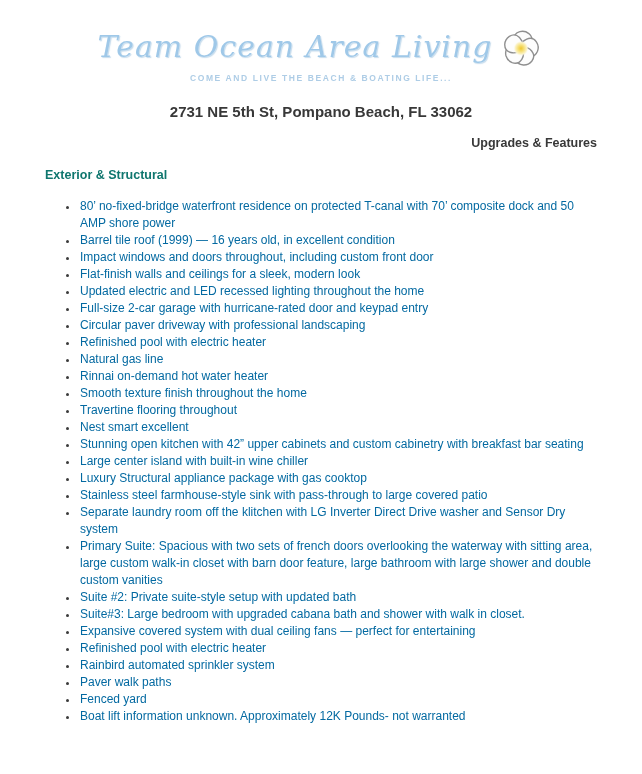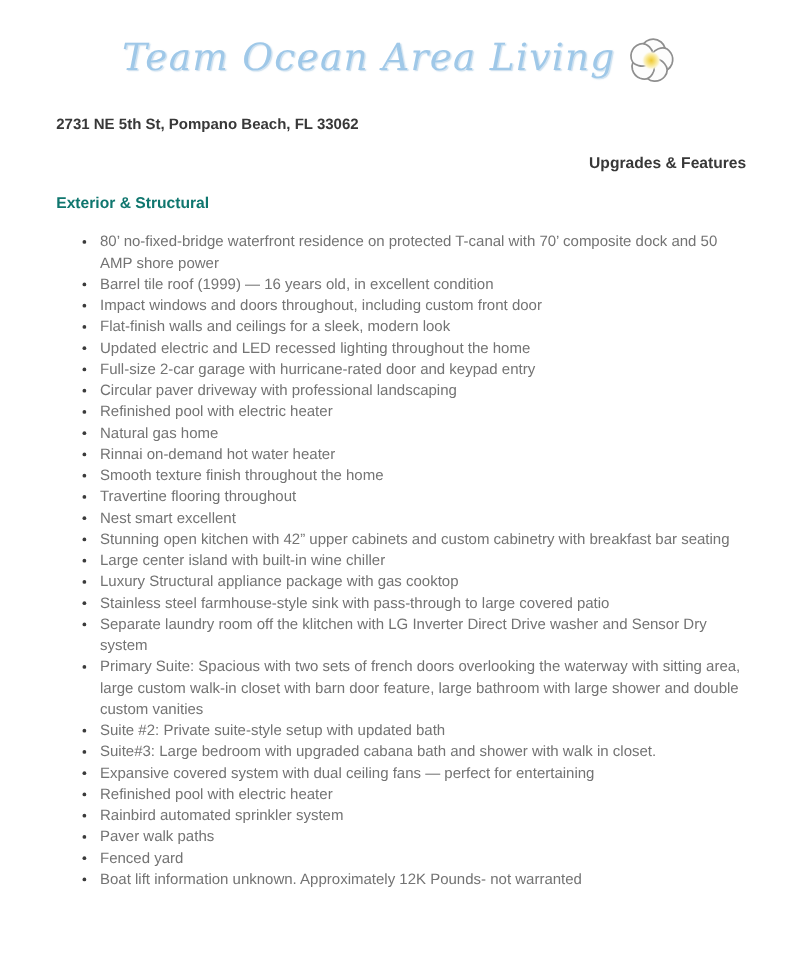--- a/index.html
+++ b/index.html
@@ -47,22 +47,22 @@
     margin-top: 3px;
     font-size: 8.5px;
     font-weight: bold;
     letter-spacing: 1.6px;
     color: var(--tagline-color, #aecde6);
     text-transform: uppercase;
   }
   
   .address {
     margin: 19px 0 0 0;
-    text-align: left;
-    font-size: 12px;
+    text-align: center;
+    font-size: 15px;
     line-height: 20px;
     font-weight: bold;
     color: #383838;
   }
   .subtitle {
     margin: 13px 0 0 0;
     text-align: right;
     font-size: 12.5px;
     line-height: 17px;
     font-weight: bold;
@@ -78,21 +78,21 @@
   }
   
   ul.features {
     margin: 14px 0 0 0;
     padding: 0 0 0 34px;
     list-style: disc outside;
   }
   ul.features li {
     font-size: 12px;
     line-height: 17px;
-    color: #737373;
+    color: #0369a1;
     padding-left: 1px;
   }
   ul.features li::marker {
     color: #3b3b3b;
     font-size: 11px;
   }
 </style>
 </head>
 <body>
 
@@ -115,38 +115,39 @@
             <path d="M0,2 C-20,-2 -27,-26 -10,-35 C-4,-38 4,-38 10,-35 C27,-26 20,-2 0,2 Z" fill="#fdfdfd" stroke="#8f8f8f" stroke-width="3" stroke-linejoin="round"></path>
             <path d="M0,2 C-20,-2 -27,-26 -10,-35 C-4,-38 4,-38 10,-35 C27,-26 20,-2 0,2 Z" fill="#fdfdfd" stroke="#8f8f8f" stroke-width="3" stroke-linejoin="round" transform="rotate(72)"></path>
             <path d="M0,2 C-20,-2 -27,-26 -10,-35 C-4,-38 4,-38 10,-35 C27,-26 20,-2 0,2 Z" fill="#fdfdfd" stroke="#8f8f8f" stroke-width="3" stroke-linejoin="round" transform="rotate(144)"></path>
             <path d="M0,2 C-20,-2 -27,-26 -10,-35 C-4,-38 4,-38 10,-35 C27,-26 20,-2 0,2 Z" fill="#fdfdfd" stroke="#8f8f8f" stroke-width="3" stroke-linejoin="round" transform="rotate(216)"></path>
             <path d="M0,2 C-20,-2 -27,-26 -10,-35 C-4,-38 4,-38 10,-35 C27,-26 20,-2 0,2 Z" fill="#fdfdfd" stroke="#8f8f8f" stroke-width="3" stroke-linejoin="round" transform="rotate(288)"></path>
           </g>
           <circle r="17" fill="url(#fcenter)"></circle>
         </g>
       </svg>
     </div>
+    <div class="brand-tagline">COME AND LIVE THE BEACH &amp; BOATING LIFE...</div>
   </div>
 
   <h1 class="address">2731 NE 5th St, Pompano Beach, FL 33062</h1>
 
   <h2 class="subtitle">Upgrades &amp; Features</h2>
 
   <h3 class="section-heading">Exterior &amp; Structural</h3>
 
   <ul class="features">
       <li>80’ no-fixed-bridge waterfront residence on protected T-canal with 70’ composite dock and 50 AMP shore power</li>
       <li>Barrel tile roof (1999) — 16 years old, in excellent condition</li>
       <li>Impact windows and doors throughout, including custom front door</li>
       <li>Flat-finish walls and ceilings for a sleek, modern look</li>
       <li>Updated electric and LED recessed lighting throughout the home</li>
       <li>Full-size 2-car garage with hurricane-rated door and keypad entry</li>
       <li>Circular paver driveway with professional landscaping</li>
       <li>Refinished pool with electric heater</li>
-      <li>Natural gas home</li>
+      <li>Natural gas line</li>
       <li>Rinnai on-demand hot water heater</li>
       <li>Smooth texture finish throughout the home</li>
       <li>Travertine flooring throughout</li>
       <li>Nest smart excellent</li>
       <li>Stunning open kitchen with 42” upper cabinets and custom cabinetry with breakfast bar seating</li>
       <li>Large center island with built-in wine chiller</li>
       <li>Luxury Structural appliance package with gas cooktop</li>
       <li>Stainless steel farmhouse-style sink with pass-through to large covered patio</li>
       <li>Separate laundry room off the klitchen with LG Inverter Direct Drive washer and Sensor Dry system</li>
       <li>Primary Suite: Spacious with two sets of french doors overlooking the waterway with sitting area, large custom walk-in closet with barn door feature, large bathroom with large shower and double custom vanities</li>

